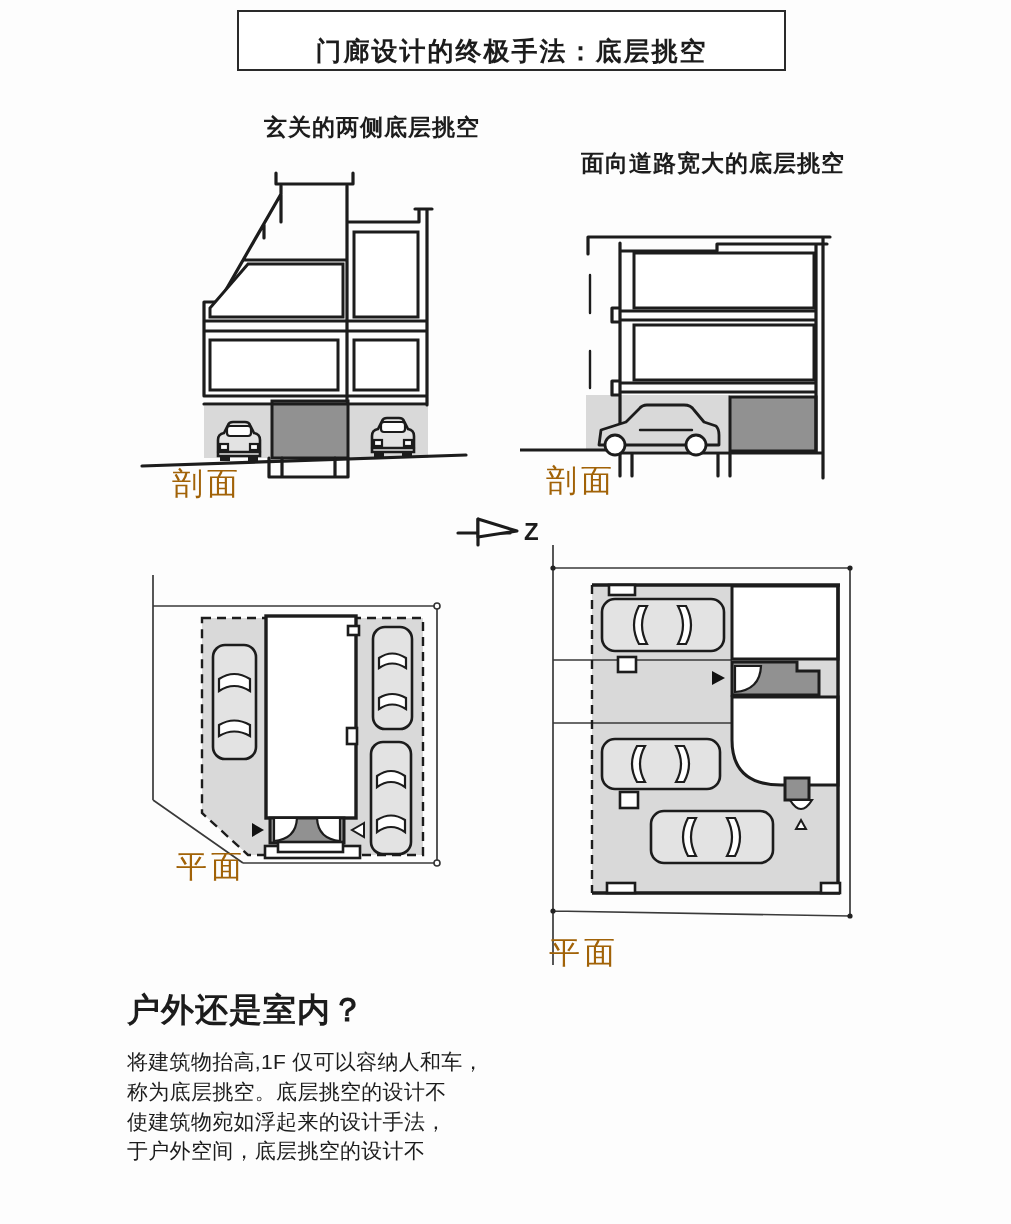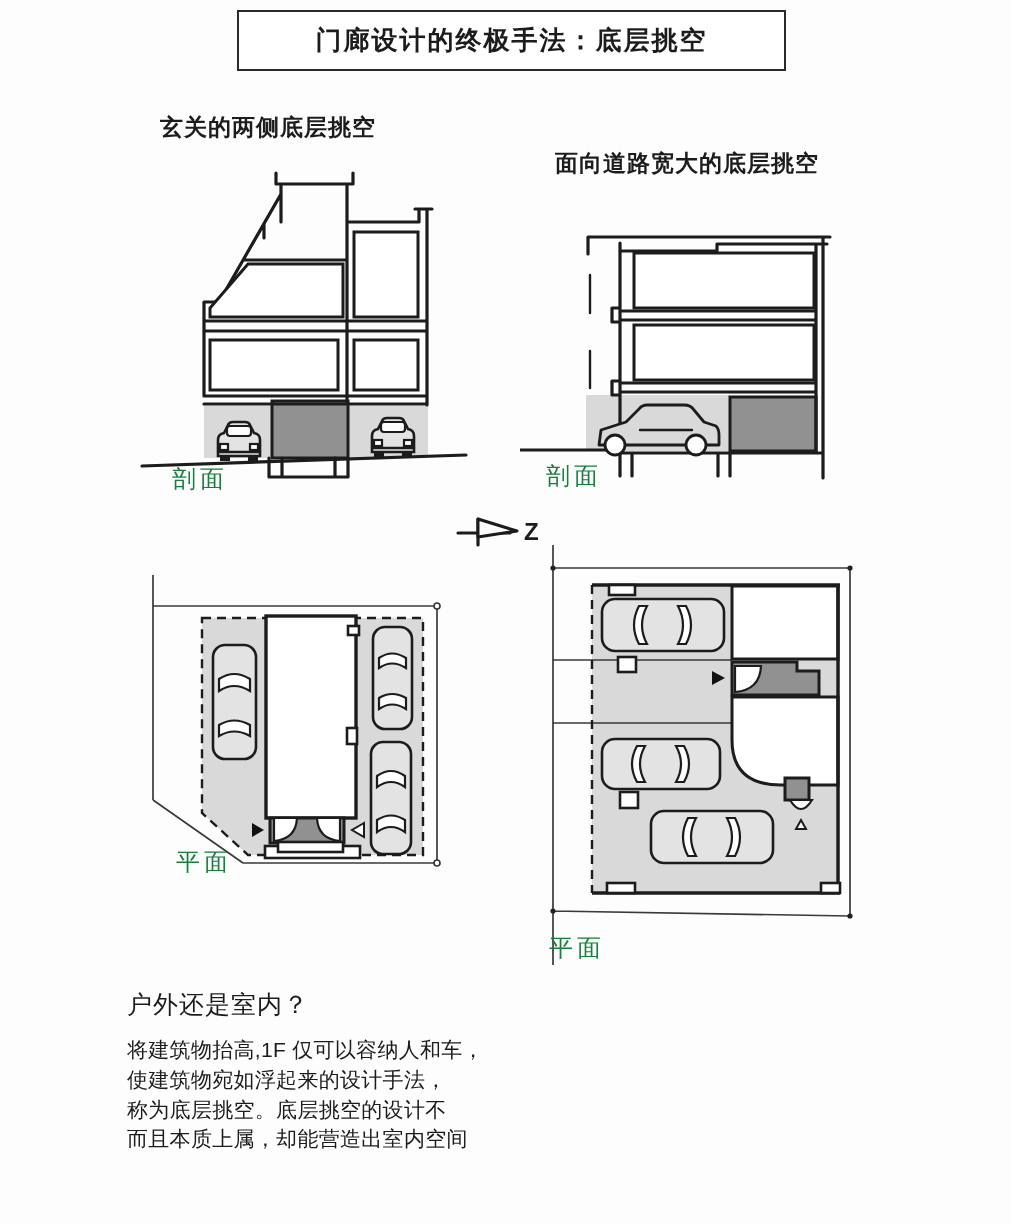--- a/index.html
+++ b/index.html
@@ -1,25 +1,25 @@
 <!DOCTYPE html>
 <html><head>
 <meta charset="utf-8">
 <style>
   html,body{margin:0;padding:0;background:#e9e9e9;}
   .page{position:relative;width:1011px;height:1224px;background:#fdfdfd;overflow:hidden;
         font-family:"Liberation Sans",sans-serif;color:#1c1c1c;}
   .abs{position:absolute;}
   .title-box{position:absolute;left:237px;top:10px;width:545px;height:57px;
-             border:2.5px solid #2a2a2a;display:flex;align-items:center;justify-content:center;
+             border:2.5px solid #2a2a2a;display:flex;align-items:flex-end;justify-content:center;
              font-size:26px;font-weight:700;letter-spacing:2px;background:#fff;}
-  .col-heading{position:absolute;font-size:23px;font-weight:700;letter-spacing:1px;text-align:left;}
-  .fig-label{position:absolute;font-size:24px;letter-spacing:4px;color:#15803d;font-family:Liberation Mono, monospace;}
+  .col-heading{position:absolute;font-size:23px;font-weight:700;letter-spacing:1px;text-align:right;}
+  .fig-label{position:absolute;font-size:31px;letter-spacing:4px;color:#a16207;font-family:Liberation Mono, monospace;}
   .q-block{position:absolute;left:127px;top:988px;width:360px;}
-  .q-heading{font-size:25px;font-weight:400;letter-spacing:1px;margin-bottom:14px;}
+  .q-heading{font-size:33px;font-weight:700;letter-spacing:1px;margin-bottom:14px;}
   .q-line{font-size:21px;line-height:29.8px;letter-spacing:0.3px;white-space:nowrap;}
   .c-box{position:absolute;left:505px;top:1046px;width:344px;height:105px;
          border:2.5px solid #3f3f3f;background:#fff;padding-top:11px;}
   .c-title{text-align:center;font-size:25px;font-weight:700;letter-spacing:4px;margin-bottom:9px;}
   .c-line{font-size:20.5px;color:#4c4c4c;line-height:30px;padding-left:22px;white-space:nowrap;}
   .watermark{position:absolute;left:841px;top:1158px;font-size:33px;font-weight:700;color:#ffffff;
              -webkit-text-stroke:1.2px #3b3b3b;text-shadow:3px 3px 2px rgba(40,40,40,0.55);
              letter-spacing:1px;white-space:nowrap;}
   
   .ln{fill:none;stroke:#1c1c1c;stroke-width:3.2;stroke-linecap:round;stroke-linejoin:round;}
@@ -197,20 +197,20 @@
       <rect class="carbody" x="0" y="0" width="122" height="52" rx="13"></rect>
       <path class="band" d="M37,7 Q27,26 37,45 L45,45 Q35,26 45,7 Z"></path>
       <path class="band" d="M76,7 Q86,26 76,45 L84,45 Q94,26 84,7 Z"></path>
     </g>
   </svg>
   <div class="fig-label" style="left:549px;top:932px;">平面</div>
 
   <div class="q-block">
     <div class="q-heading">户外还是室内？</div>
     <div class="q-line">将建筑物抬高,1F 仅可以容纳人和车，</div>
+    <div class="q-line">称为底层挑空。底层挑空的设计不</div>
     <div class="q-line">使建筑物宛如浮起来的设计手法，</div>
-    <div class="q-line">称为底层挑空。底层挑空的设计不</div>
-    <div class="q-line">而且本质上属，却能营造出室内空间</div>
+    <div class="q-line">于户外空间，底层挑空的设计不</div>
   </div>
 
 
 
 </div>
 
 </body></html>

